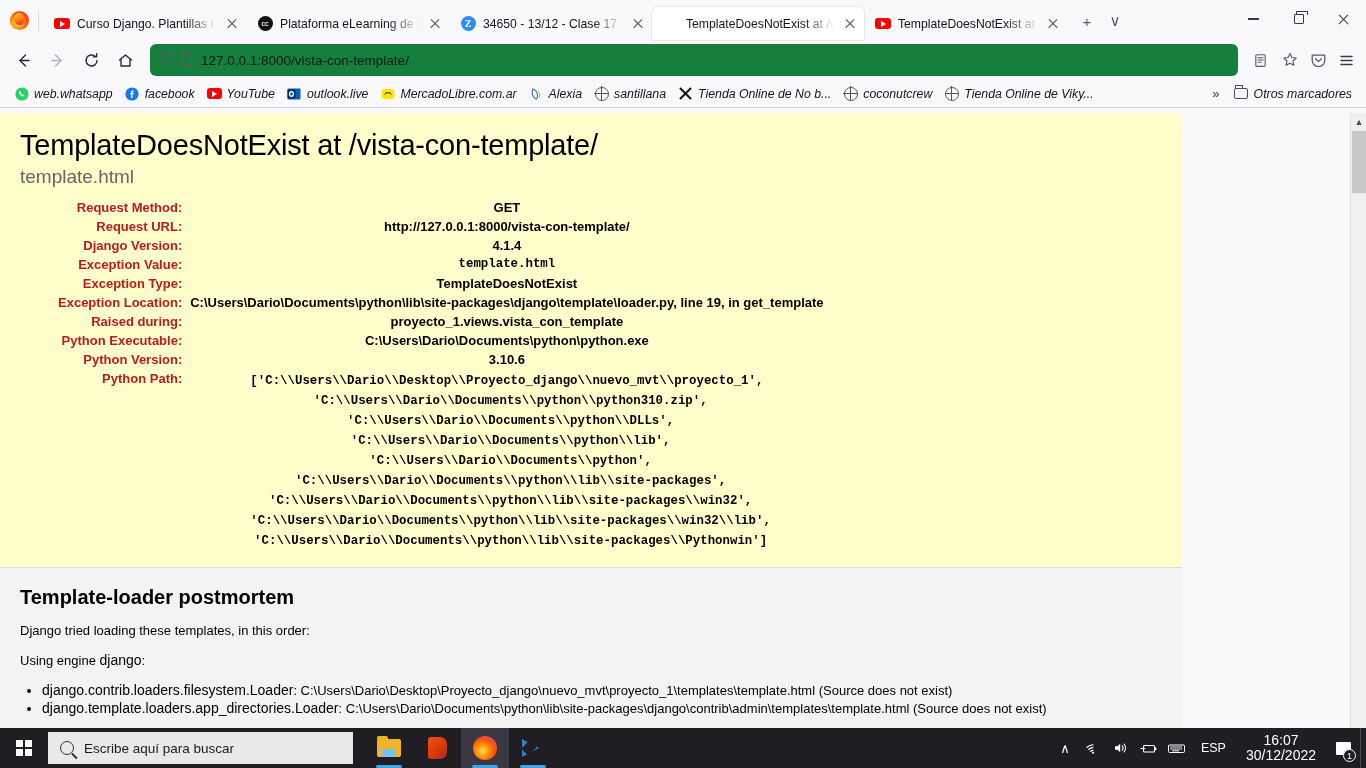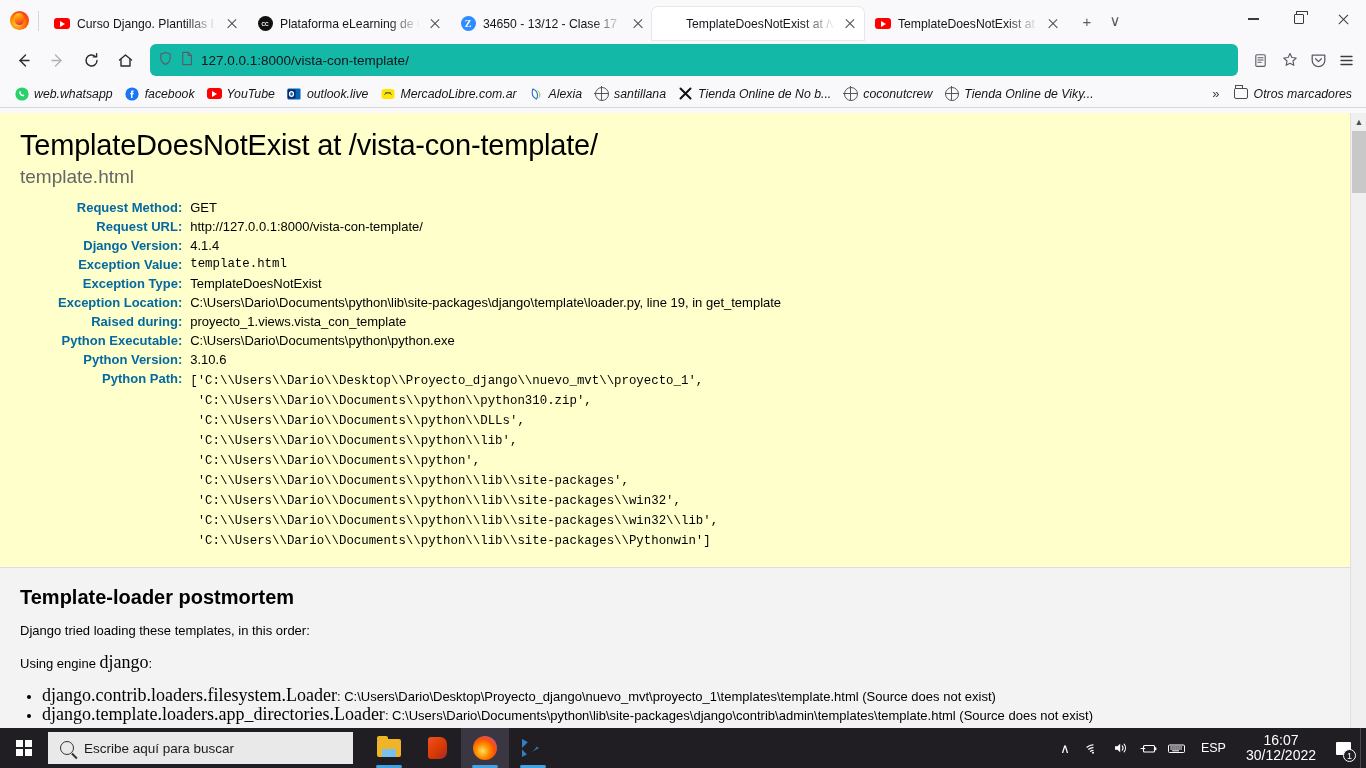--- a/index.html
+++ b/index.html
@@ -59,21 +59,21 @@
   .wc-max { width:10px;height:10px;border:1.3px solid #3a3a43; border-radius:1px; position:relative;}
   .wc-max:after{content:"";position:absolute;left:1.5px;top:-3.6px;width:10px;height:3px;border:1.3px solid #3a3a43;border-bottom:none;border-radius:1px 1px 0 0;}
   .wc-close{position:relative;width:13px;height:13px;}
   .wc-close:before,.wc-close:after{content:"";position:absolute;left:0;top:6px;width:13px;height:1.3px;background:#3a3a43;}
   .wc-close:before{transform:rotate(45deg);} .wc-close:after{transform:rotate(-45deg);}
 
   
   .navbar { height: 40px; display:flex; align-items:center; padding: 0 6px; background:#f9f9fb; }
   .nav-btn { width:34px;height:32px;display:flex;align-items:center;justify-content:center;color:#2b2a33; flex:0 0 34px;}
   .nav-btn.dim { color:#b1b1b9; }
-  .urlbar { flex:1 1 auto; height:32px; background:#14b8a6; border-radius:6px; display:flex; align-items:center;
+  .urlbar { flex:1 1 auto; height:32px; background:#15803d; border-radius:6px; display:flex; align-items:center;
             padding: 0 8px; margin: 0 8px; gap:7px; }
   .url-text { font-size:13.5px; color:#15141a; }
   .urlbar-right { display:flex; align-items:center; gap:2px; }
   .ur-btn { width:28px;height:28px;display:flex;align-items:center;justify-content:center;color:#5b5b66;}
   .nav-right { display:flex; align-items:center; }
 
   
   .bookmarks { height:28px; display:flex; align-items:center; padding: 0 8px; background:#f9f9fb;
                border-bottom:1px solid #d7d7db; font-size:12.3px; color:#15141a; position:relative; }
   .bm { display:flex; align-items:center; gap:5px; padding: 3px 6px; border-radius:4px; white-space:nowrap;font-style:italic; }
@@ -81,38 +81,38 @@
   .bm-right { position:absolute; right:8px; display:flex; align-items:center; gap:8px; }
   .chev2 { color:#3a3a43; font-size:13px; }
 
   .globe { width:14px;height:14px;border-radius:50%;border:1.3px solid #555; position:relative;}
   .globe:before{content:"";position:absolute;left:5.3px;top:-1.3px;width:1.3px;height:14px;background:#555;}
   .globe:after{content:"";position:absolute;left:-1.3px;top:5.3px;width:14px;height:1.3px;background:#555;}
   .folder-ico{width:14px;height:11px;border:1.3px solid #4a4a52;border-radius:1.5px 2px 2px 2px;position:relative;}
   .folder-ico:after{content:"";position:absolute;left:0;top:-4px;width:6px;height:3px;border:1.3px solid #4a4a52;border-bottom:none;border-radius:1px 1px 0 0;}
 
   
-  .viewport { position:absolute; top:113px; left:0; width:1366px; height:615px; background:#fff; overflow:hidden; }
+  .viewport { position:absolute; top:113px; left:0; width:1182px; height:615px; background:#fff; overflow:hidden; }
   .pagebody { position:absolute; left:0; top:0; width:1350px; font-family:"Liberation Sans", sans-serif; }
 
   .summary { background:#ffc; padding: 16px 20px 14px 20px; border-bottom:1px solid #ddd; }
   h1.err { font-size: 29px; font-weight: normal; margin:0 0 4px 0; color:#000; letter-spacing:-0.2px;}
   h2.err { font-size: 19px; font-weight: normal; margin:0 0 10px 0; color:#666; }
   table.meta { border-collapse:collapse; font-size:13px; margin-left: 38px; }
-  table.meta th { text-align:right; vertical-align:top; padding: 2px 8px 2px 0; color:#0369a1; font-weight:bold; white-space:nowrap; }
-  table.meta td { text-align:left; vertical-align:top; padding: 2px 0; color:#000; }
+  table.meta th { text-align:right; vertical-align:top; padding: 2px 8px 2px 0; color:#b91c1c; font-weight:bold; white-space:nowrap; }
+  table.meta td { text-align:center; vertical-align:top; padding: 2px 0; color:#000;font-weight:bold; }
   table.meta td.mono, table.meta td .mono { font-family:"Liberation Mono", monospace; font-size:12.4px; }
   pre.path { margin:0; font-family:"Liberation Mono", monospace; font-size:12.4px; line-height:20px; color:#000; }
 
   .postmortem { background:#f3f3f3; padding: 12px 20px 10px 20px; border-bottom:1px solid #ddd; }
   .postmortem h2 { font-size:20px; margin: 6px 0 14px 0; color:#000; }
   .postmortem p { font-size:13px; margin: 0 0 14px 0; color:#000; }
   .postmortem ul { margin: 0; padding-left: 22px; }
   .postmortem li { font-size:13px; line-height:16px; margin-bottom:1px; color:#000; }
-  code.m, .codemono { font-family:Liberation Serif, serif; font-size:18px; }
+  code.m, .codemono { font-family:Liberation Sans, sans-serif; font-size:14px; }
 
   
   .scrollbar { position:absolute; right:0; top:113px; width:16px; height:615px; background:#f0f0f0; border-left:1px solid #e0e0e0;}
   .sb-arrow { width:16px;height:17px; display:flex; align-items:center; justify-content:center; color:#505050; font-size:9px;}
   .sb-thumb { position:absolute; left:1px; top:18px; width:14px; height:62px; background:#c8c8c8; border-radius:0; }
 
   
   .taskbar { position:absolute; left:0; bottom:0; width:1366px; height:40px; background:#201e23; display:flex; align-items:center; }
   .start { width:48px; height:40px; display:flex; align-items:center; justify-content:center; }
   .win-logo { display:grid; grid-template-columns:7px 7px; grid-template-rows:7px 7px; gap:2px; }

